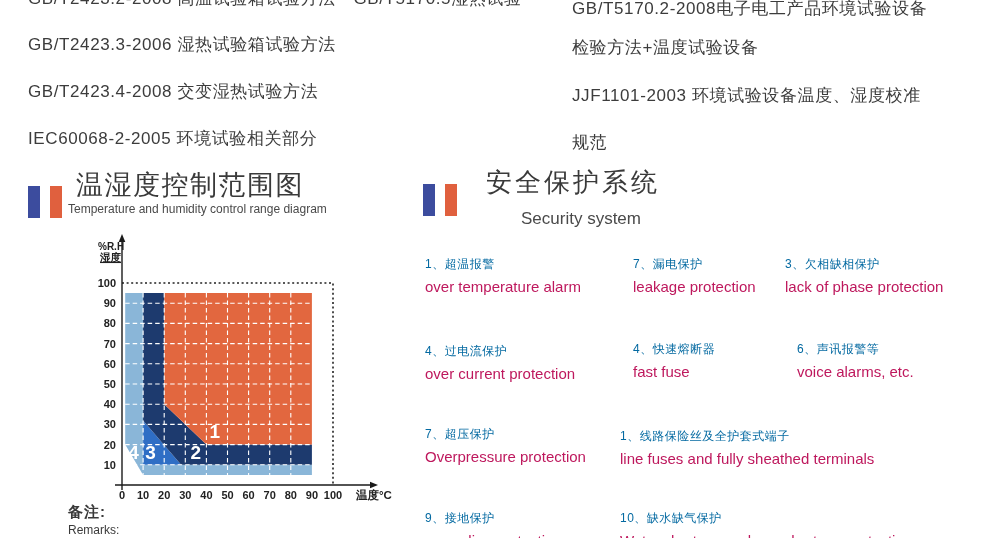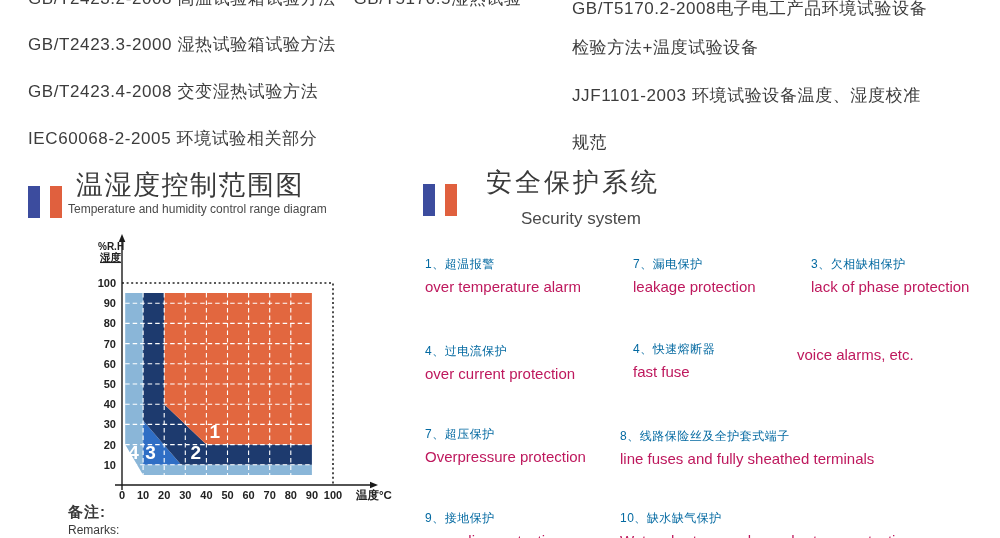--- a/index.html
+++ b/index.html
@@ -41,21 +41,21 @@
   #remarks       { left: 68px; top: 503px; }
   .remarks-zh    { font-size: 15px; font-weight: bold; letter-spacing: 1px; }
   .remarks-en    { font-size: 12px; margin-top: 1px; }
 
   #range-chart { left: 90px; top: 232px; }
 </style>
 </head>
 <body>
 
 <div class="abs std-line" style="left:28px; top:-13px;">GB/T2423.2-2008 高温试验箱试验方法　GB/T5170.5湿热试验</div>
-<div class="abs std-line" style="left:28px; top:33px;">GB/T2423.3-2000 湿热试验箱试验方法</div>
+<div class="abs std-line" style="left:28px; top:33px;">GB/T2423.3-2006 湿热试验箱试验方法</div>
 <div class="abs std-line" style="left:28px; top:80px;">GB/T2423.4-2008 交变湿热试验方法</div>
 <div class="abs std-line" style="left:28px; top:127px;">IEC60068-2-2005 环境试验相关部分</div>
 
 <div class="abs std-line" style="left:572px; top:-3px;">GB/T5170.2-2008电子电工产品环境试验设备</div>
 <div class="abs std-line" style="left:572px; top:36px;">检验方法+温度试验设备</div>
 <div class="abs std-line" style="left:572px; top:84px;">JJF1101-2003 环境试验设备温度、湿度校准</div>
 <div class="abs std-line" style="left:572px; top:131px;">规范</div>
 
 <div id="left-flag" class="abs flag">
   <div class="bar bar-blue"></div>
@@ -134,41 +134,42 @@
 </div>
 
 <div class="sec-item" style="left:425px; top:256px;">
   <div class="sec-zh">1、超温报警</div>
   <div class="sec-en">over temperature alarm</div>
 </div>
 <div class="sec-item" style="left:633px; top:256px;">
   <div class="sec-zh">7、漏电保护</div>
   <div class="sec-en">leakage protection</div>
 </div>
-<div class="sec-item" style="left:811px; top:256px;">
+<div class="sec-item" style="left:785px; top:256px;">
   <div class="sec-zh">3、欠相缺相保护</div>
   <div class="sec-en">lack of phase protection</div>
 </div>
 <div class="sec-item" style="left:425px; top:343px;">
   <div class="sec-zh">4、过电流保护</div>
   <div class="sec-en">over current protection</div>
 </div>
 <div class="sec-item" style="left:633px; top:341px;">
   <div class="sec-zh">4、快速熔断器</div>
   <div class="sec-en">fast fuse</div>
 </div>
 <div class="sec-item" style="left:797px; top:341px;">
+  <div class="sec-zh">6、声讯报警等</div>
   <div class="sec-en">voice alarms, etc.</div>
 </div>
 <div class="sec-item" style="left:425px; top:426px;">
   <div class="sec-zh">7、超压保护</div>
   <div class="sec-en">Overpressure protection</div>
 </div>
 <div class="sec-item" style="left:620px; top:428px;">
-  <div class="sec-zh">8、线路保险丝及全护套式端子</div>
+  <div class="sec-zh">1、线路保险丝及全护套式端子</div>
   <div class="sec-en">line fuses and fully sheathed terminals</div>
 </div>
 <div class="sec-item" style="left:425px; top:510px;">
   <div class="sec-zh">9、接地保护</div>
   <div class="sec-en">grounding protection</div>
 </div>
 <div class="sec-item" style="left:620px; top:510px;">
   <div class="sec-zh">10、缺水缺气保护</div>
   <div class="sec-en">Water shortage and gas shortage protection</div>
 </div>

